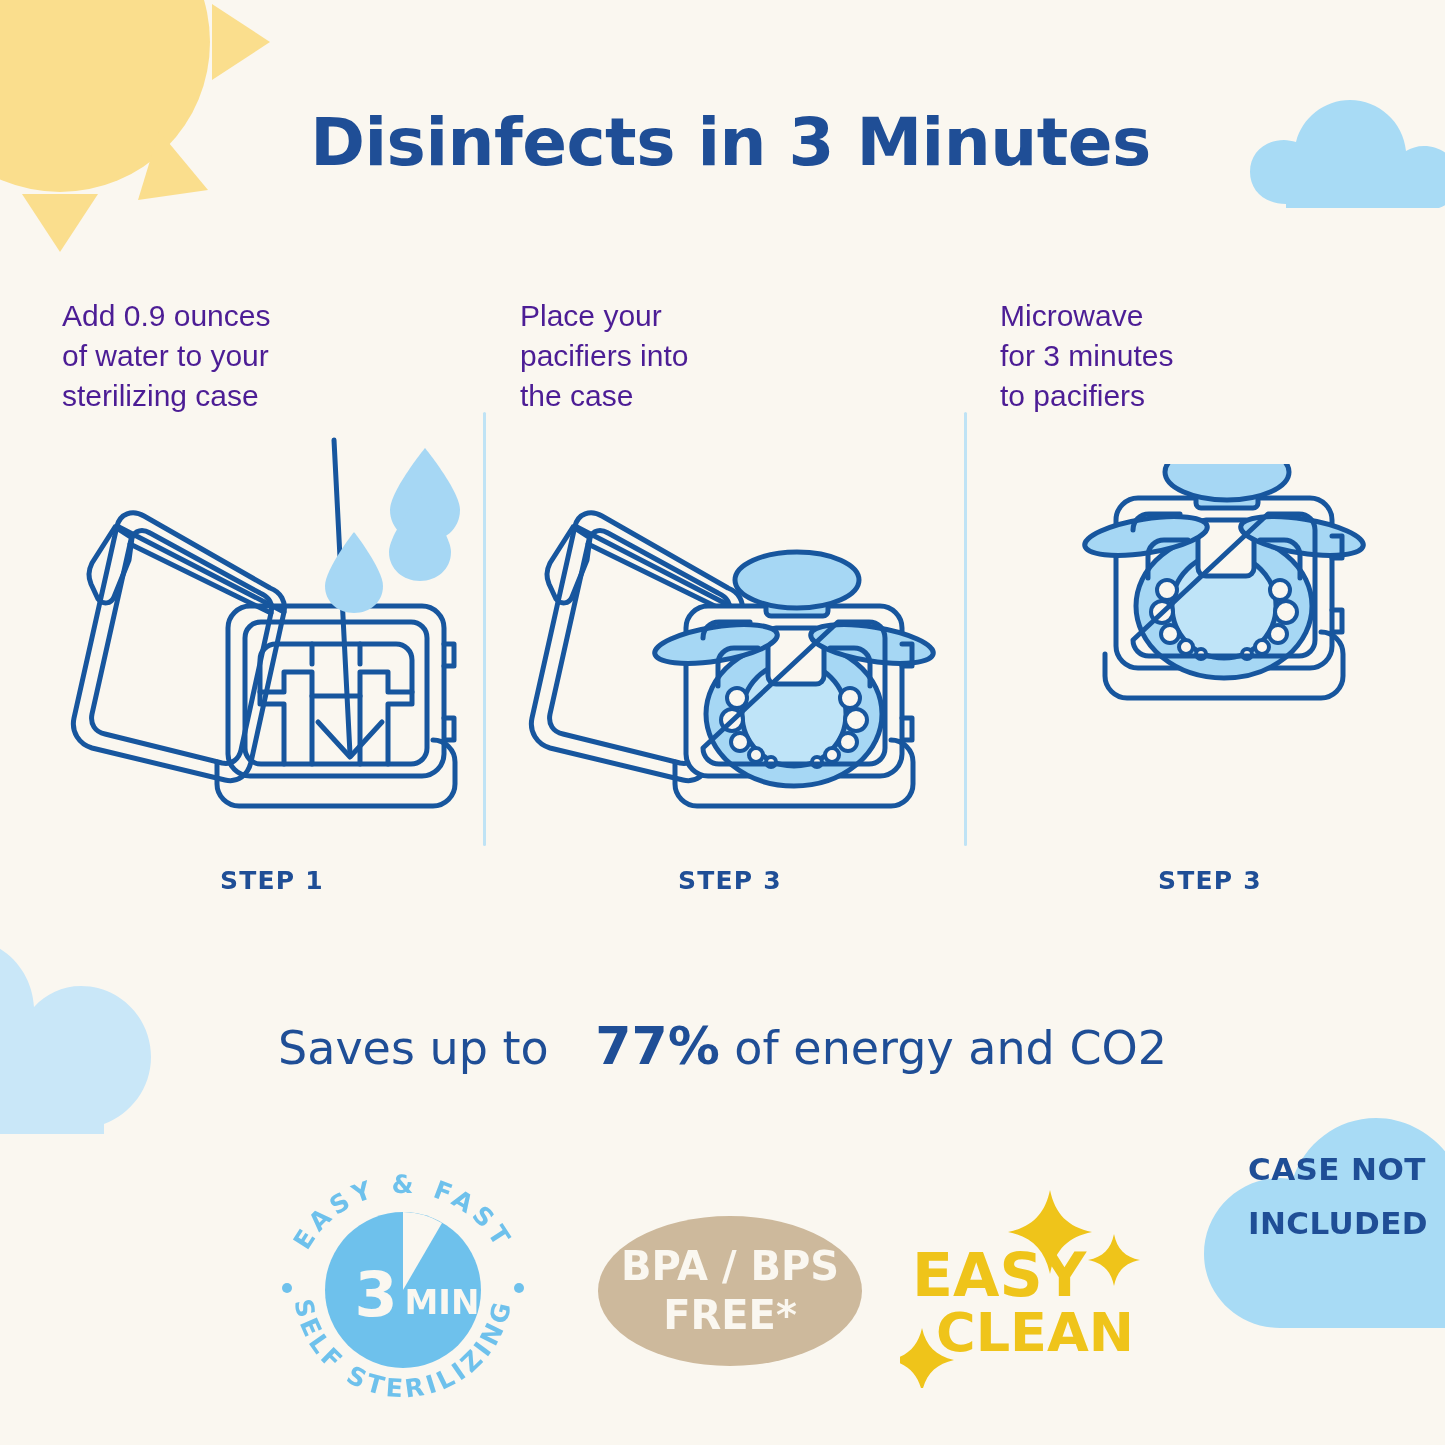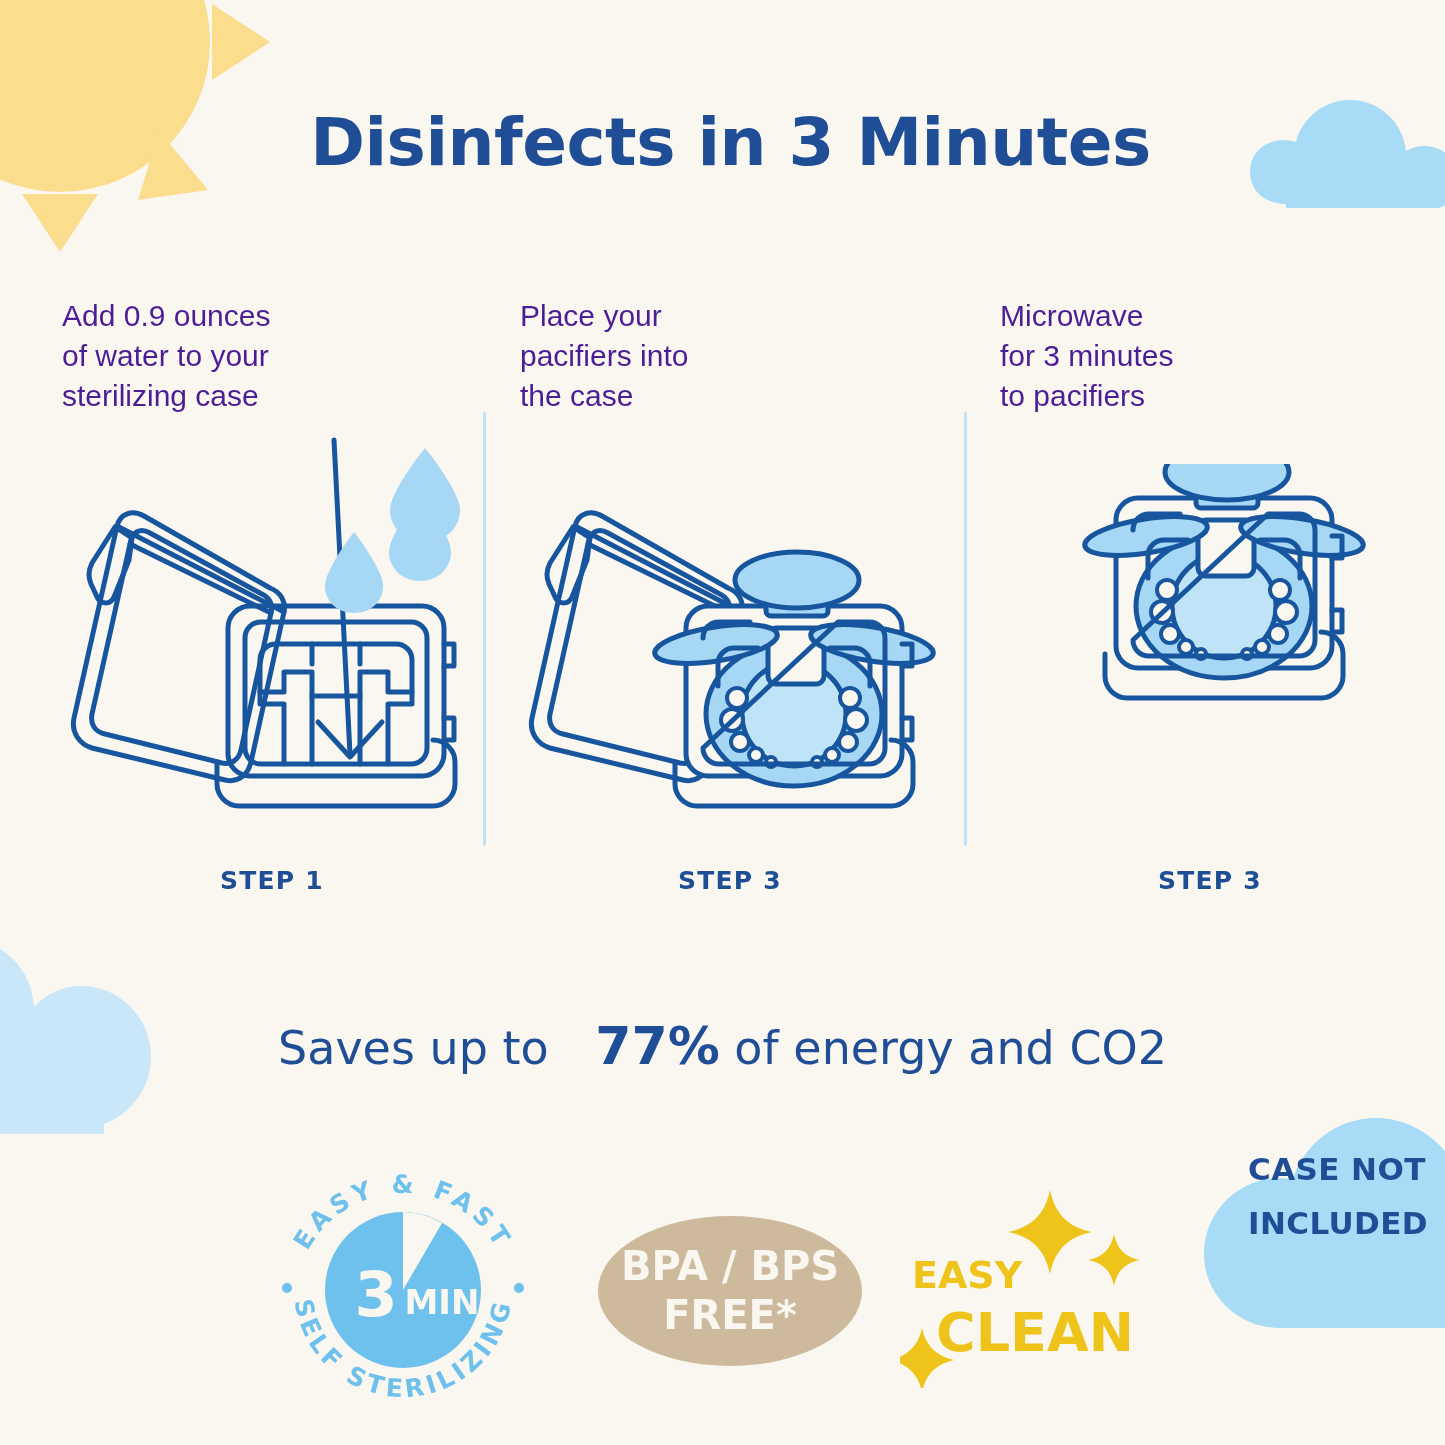--- a/index.html
+++ b/index.html
@@ -72,21 +72,21 @@
     position:absolute;left:0;top:0;width:264px;height:150px;
     display:flex;flex-direction:column;align-items:center;justify-content:center;
     color:#FAF7F0;font-weight:bold;font-size:40px;line-height:49px;
     font-family:"DejaVu Sans","Liberation Sans",sans-serif;
   }
   #badge-easyclean .ec-text{position:absolute;left:0;top:58px;width:270px;}
   #badge-easyclean .ec-line{
     color:#EFC41A;font-weight:bold;font-family:"DejaVu Sans","Liberation Sans",sans-serif;
     line-height:58px;
   }
-  #badge-easyclean .ec1{font-size:38px;padding-left:12px;}
+  #badge-easyclean .ec1{font-size:60px;padding-left:12px;}
   #badge-easyclean .ec2{font-size:54px;padding-left:36px;}
 
   #case-note{
     position:absolute;left:1248px;top:1142px;width:220px;
     color:#1F4E96;font-size:31px;font-weight:bold;line-height:54px;
     letter-spacing:0.4px;font-family:"DejaVu Sans","Liberation Sans",sans-serif;
   }
 </style>
 </head>
 <body>

